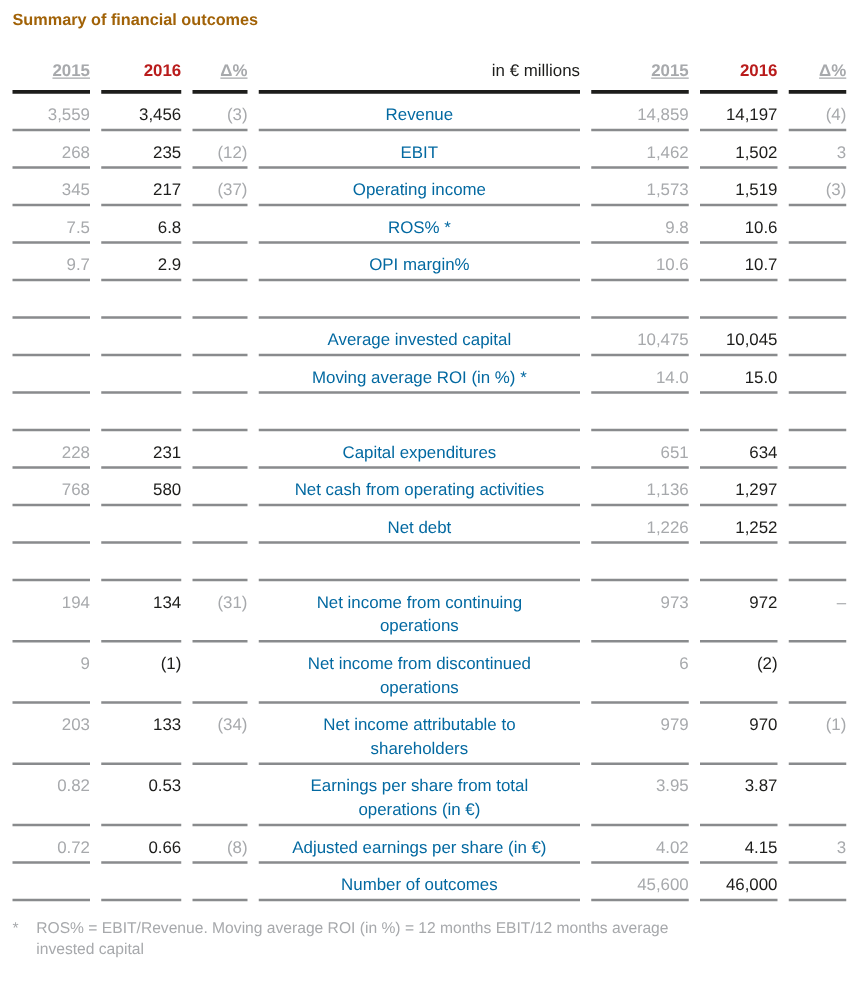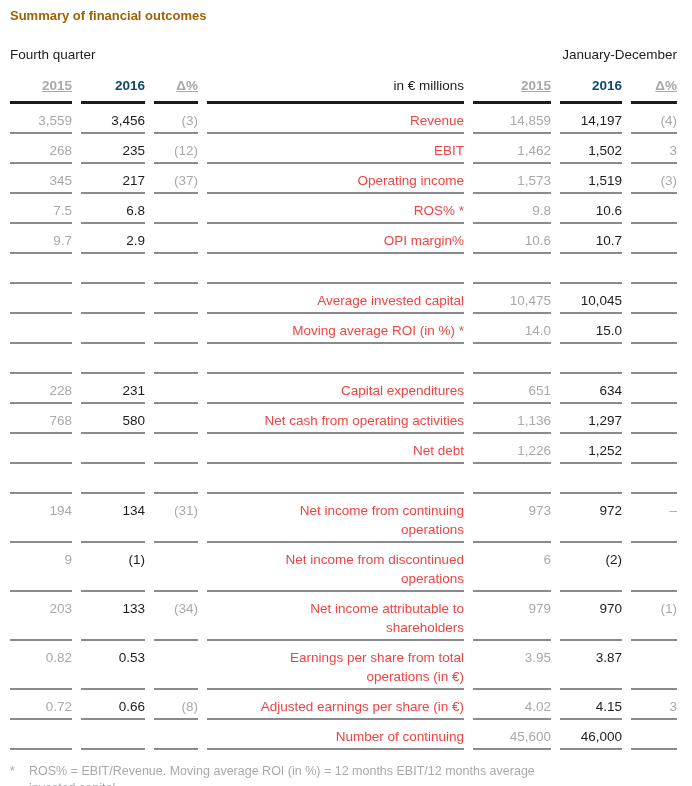--- a/index.html
+++ b/index.html
@@ -55,32 +55,32 @@
   }
   thead th {
     border-bottom: 3px solid #1d1d1b;
     padding: 0 0 6px 0;
     font-weight: normal;
     text-align: right;
   }
   thead th.unit { text-align: right; color: #1d1d1b; }
   thead th.year { font-weight: bold; }
   thead th.gray { color: #a7a9ac; text-decoration: underline; }
-  thead th.black { color: #0c4a6e; margin-top: 48px; }
+  thead th.black { color: #b91c1c; margin-top: 48px; }
 
   tbody td {
     border-bottom: 2px solid #898b8d;
     padding: 7px 0 2px 0;
   }
   td.num { text-align: right; }
   td.gray { color: #a7a9ac; }
   td.black { color: #1d1d1b; }
   td.label {
-    text-align: right;
-    color: #ef4444;
+    text-align: center;
+    color: #0369a1;
     white-space: pre-line;
   }
   tr.spacer td { height: 19px; }
 
   .footnote {
     display: flex;
     margin-top: 13px;
     color: #a7a9ac;
     font-size: 12.5px;
     line-height: 17px;
@@ -93,24 +93,20 @@
     white-space: pre-line;
   }
 </style>
 </head>
 <body>
 
 <div class="page">
 
   <h1 class="title">Summary of financial outcomes</h1>
 
-  <div class="group-row">
-    <span>Fourth quarter</span>
-    <span>January-December</span>
-  </div>
 
   <table class="fin">
     <colgroup>
       <col class="c-q15">
         <col class="c-q16">
         <col class="c-qd">
       <col class="c-lab">
       <col class="c-j15">
         <col class="c-j16">
         <col class="c-jd">
@@ -290,21 +286,21 @@
     <td class="num gray">(8)</td>
     <td class="label">Adjusted earnings per share (in €)</td>
     <td class="num gray">4.02</td>
     <td class="num black">4.15</td>
     <td class="num gray">3</td>
   </tr>
         <tr class="data-row">
     <td class="num gray"></td>
     <td class="num black"></td>
     <td class="num gray"></td>
-    <td class="label">Number of continuing</td>
+    <td class="label">Number of outcomes</td>
     <td class="num gray">45,600</td>
     <td class="num black">46,000</td>
     <td class="num gray"></td>
   </tr>
       </tbody>
   </table>
 
   <div class="footnote">
     <span class="marker">*</span>
     <div class="fn-text">ROS% = EBIT/Revenue. Moving average ROI (in %) = 12 months EBIT/12 months average

